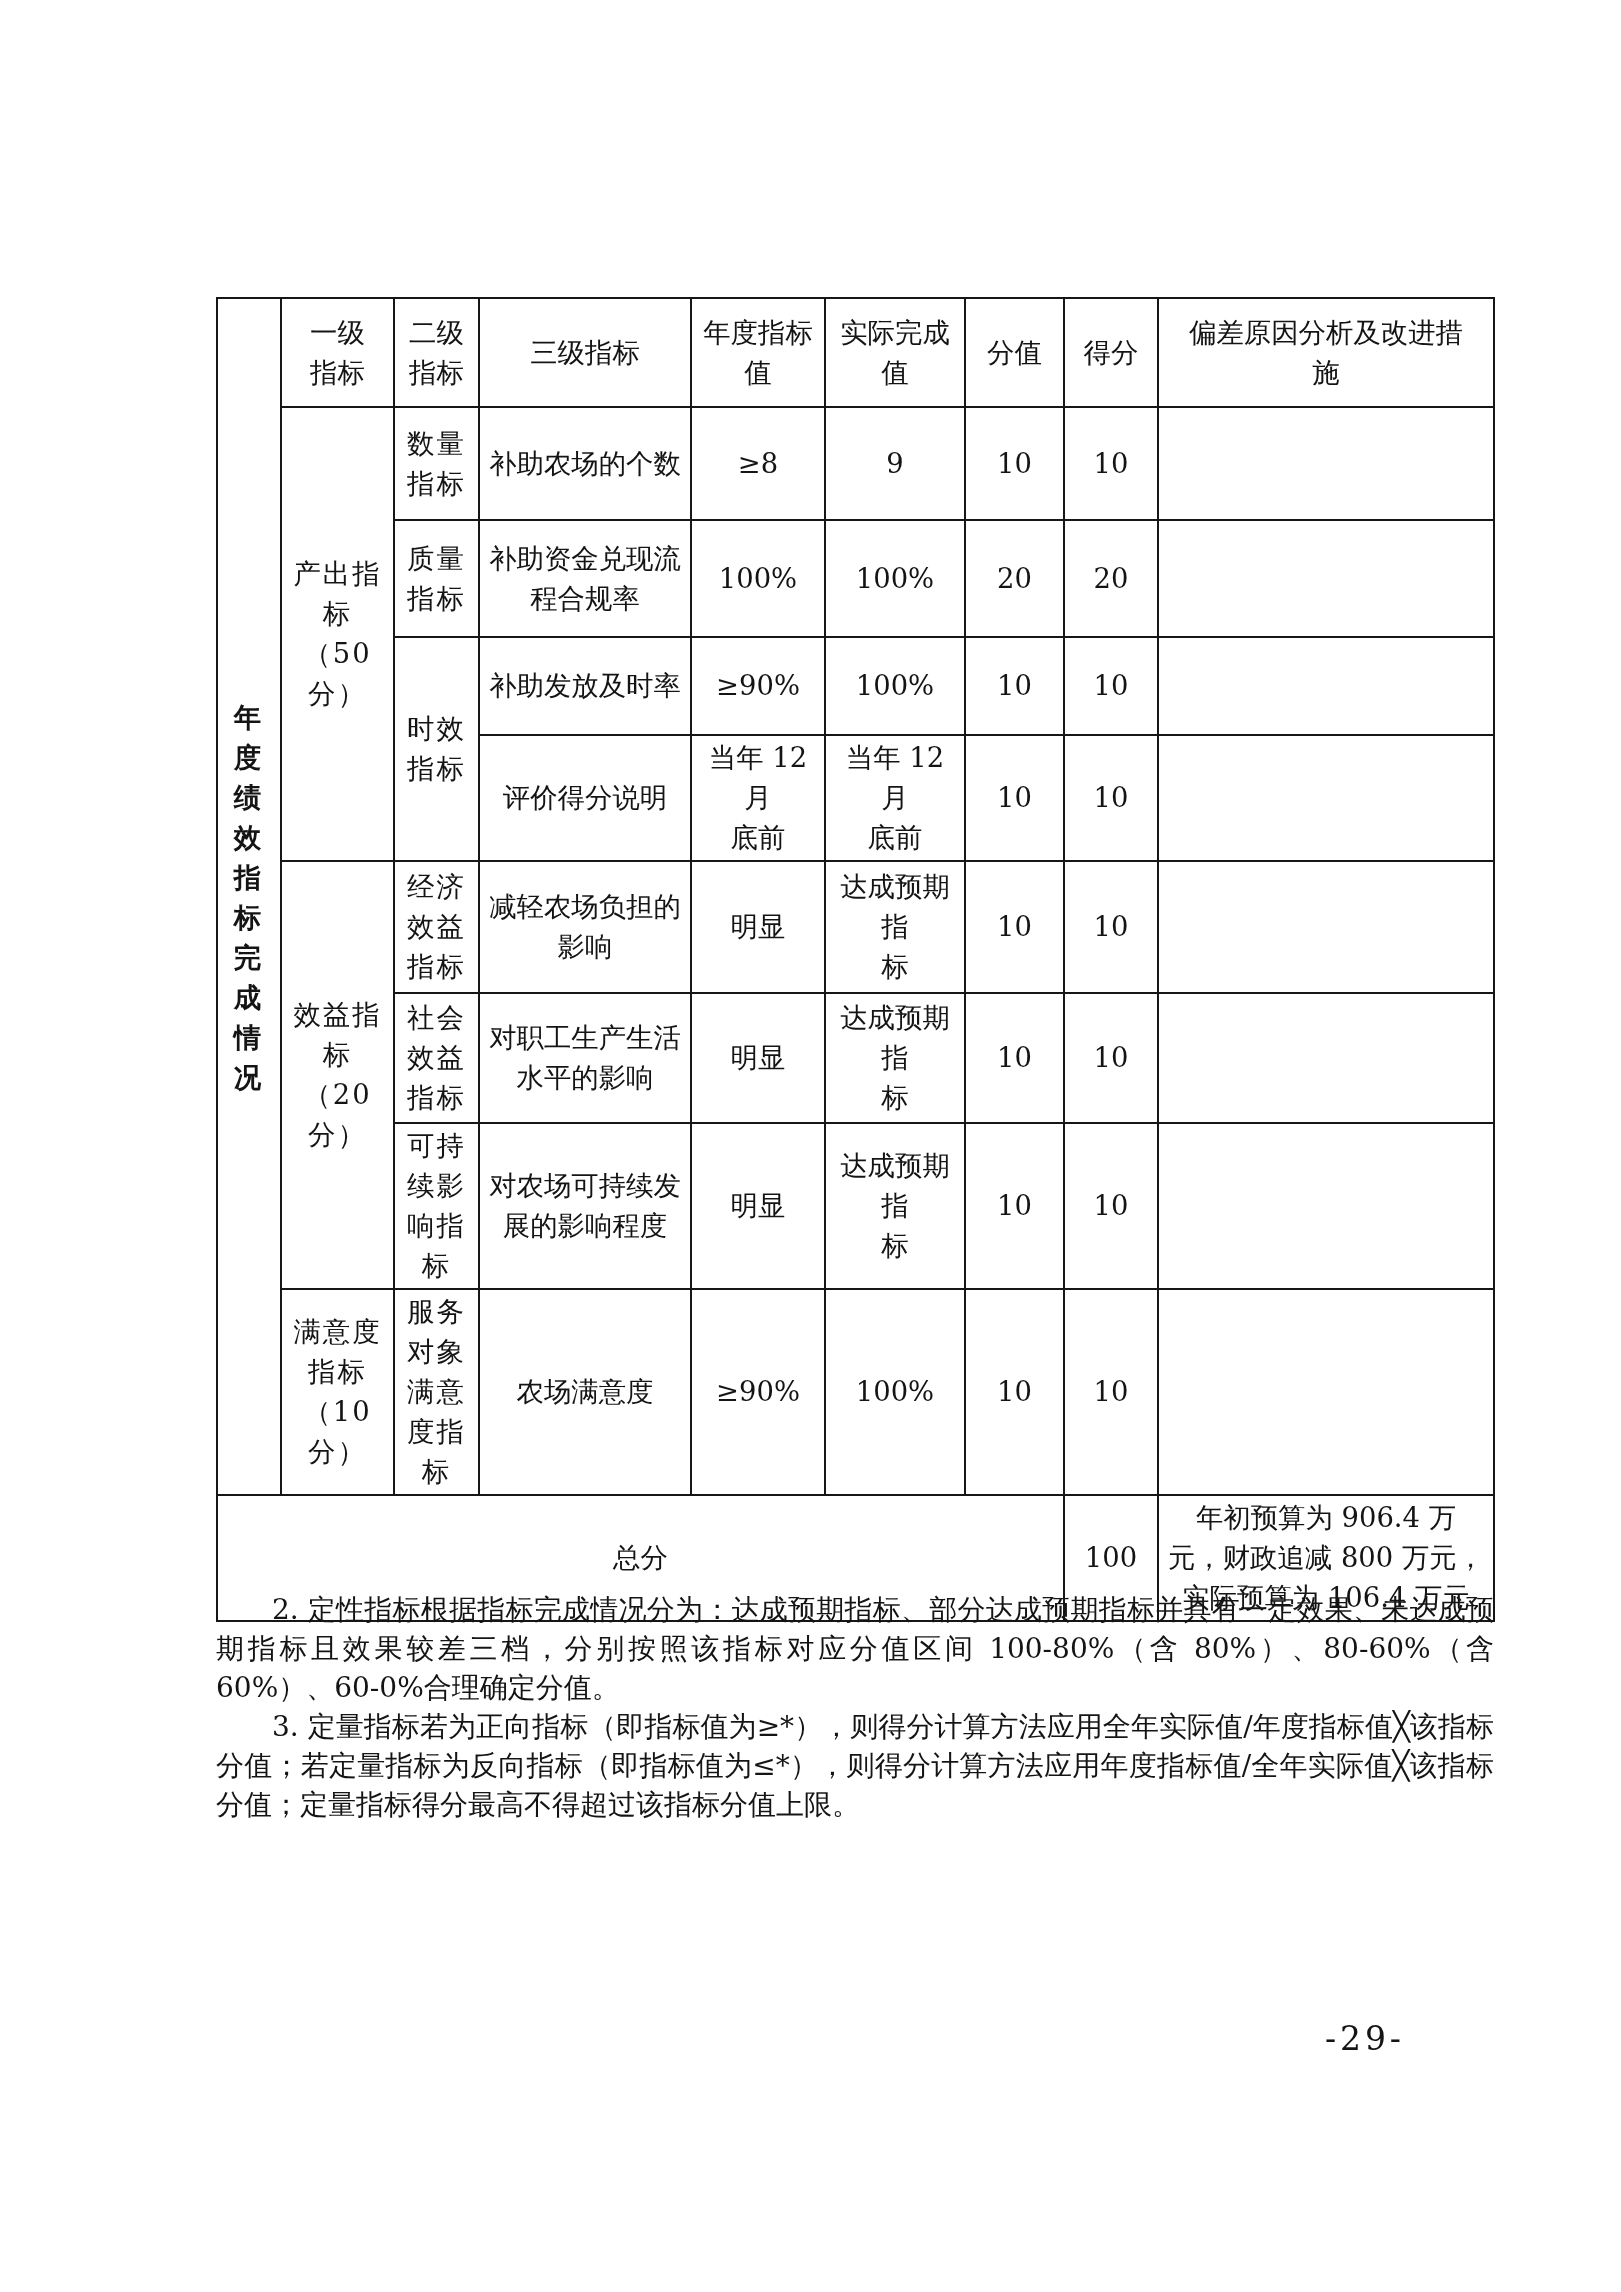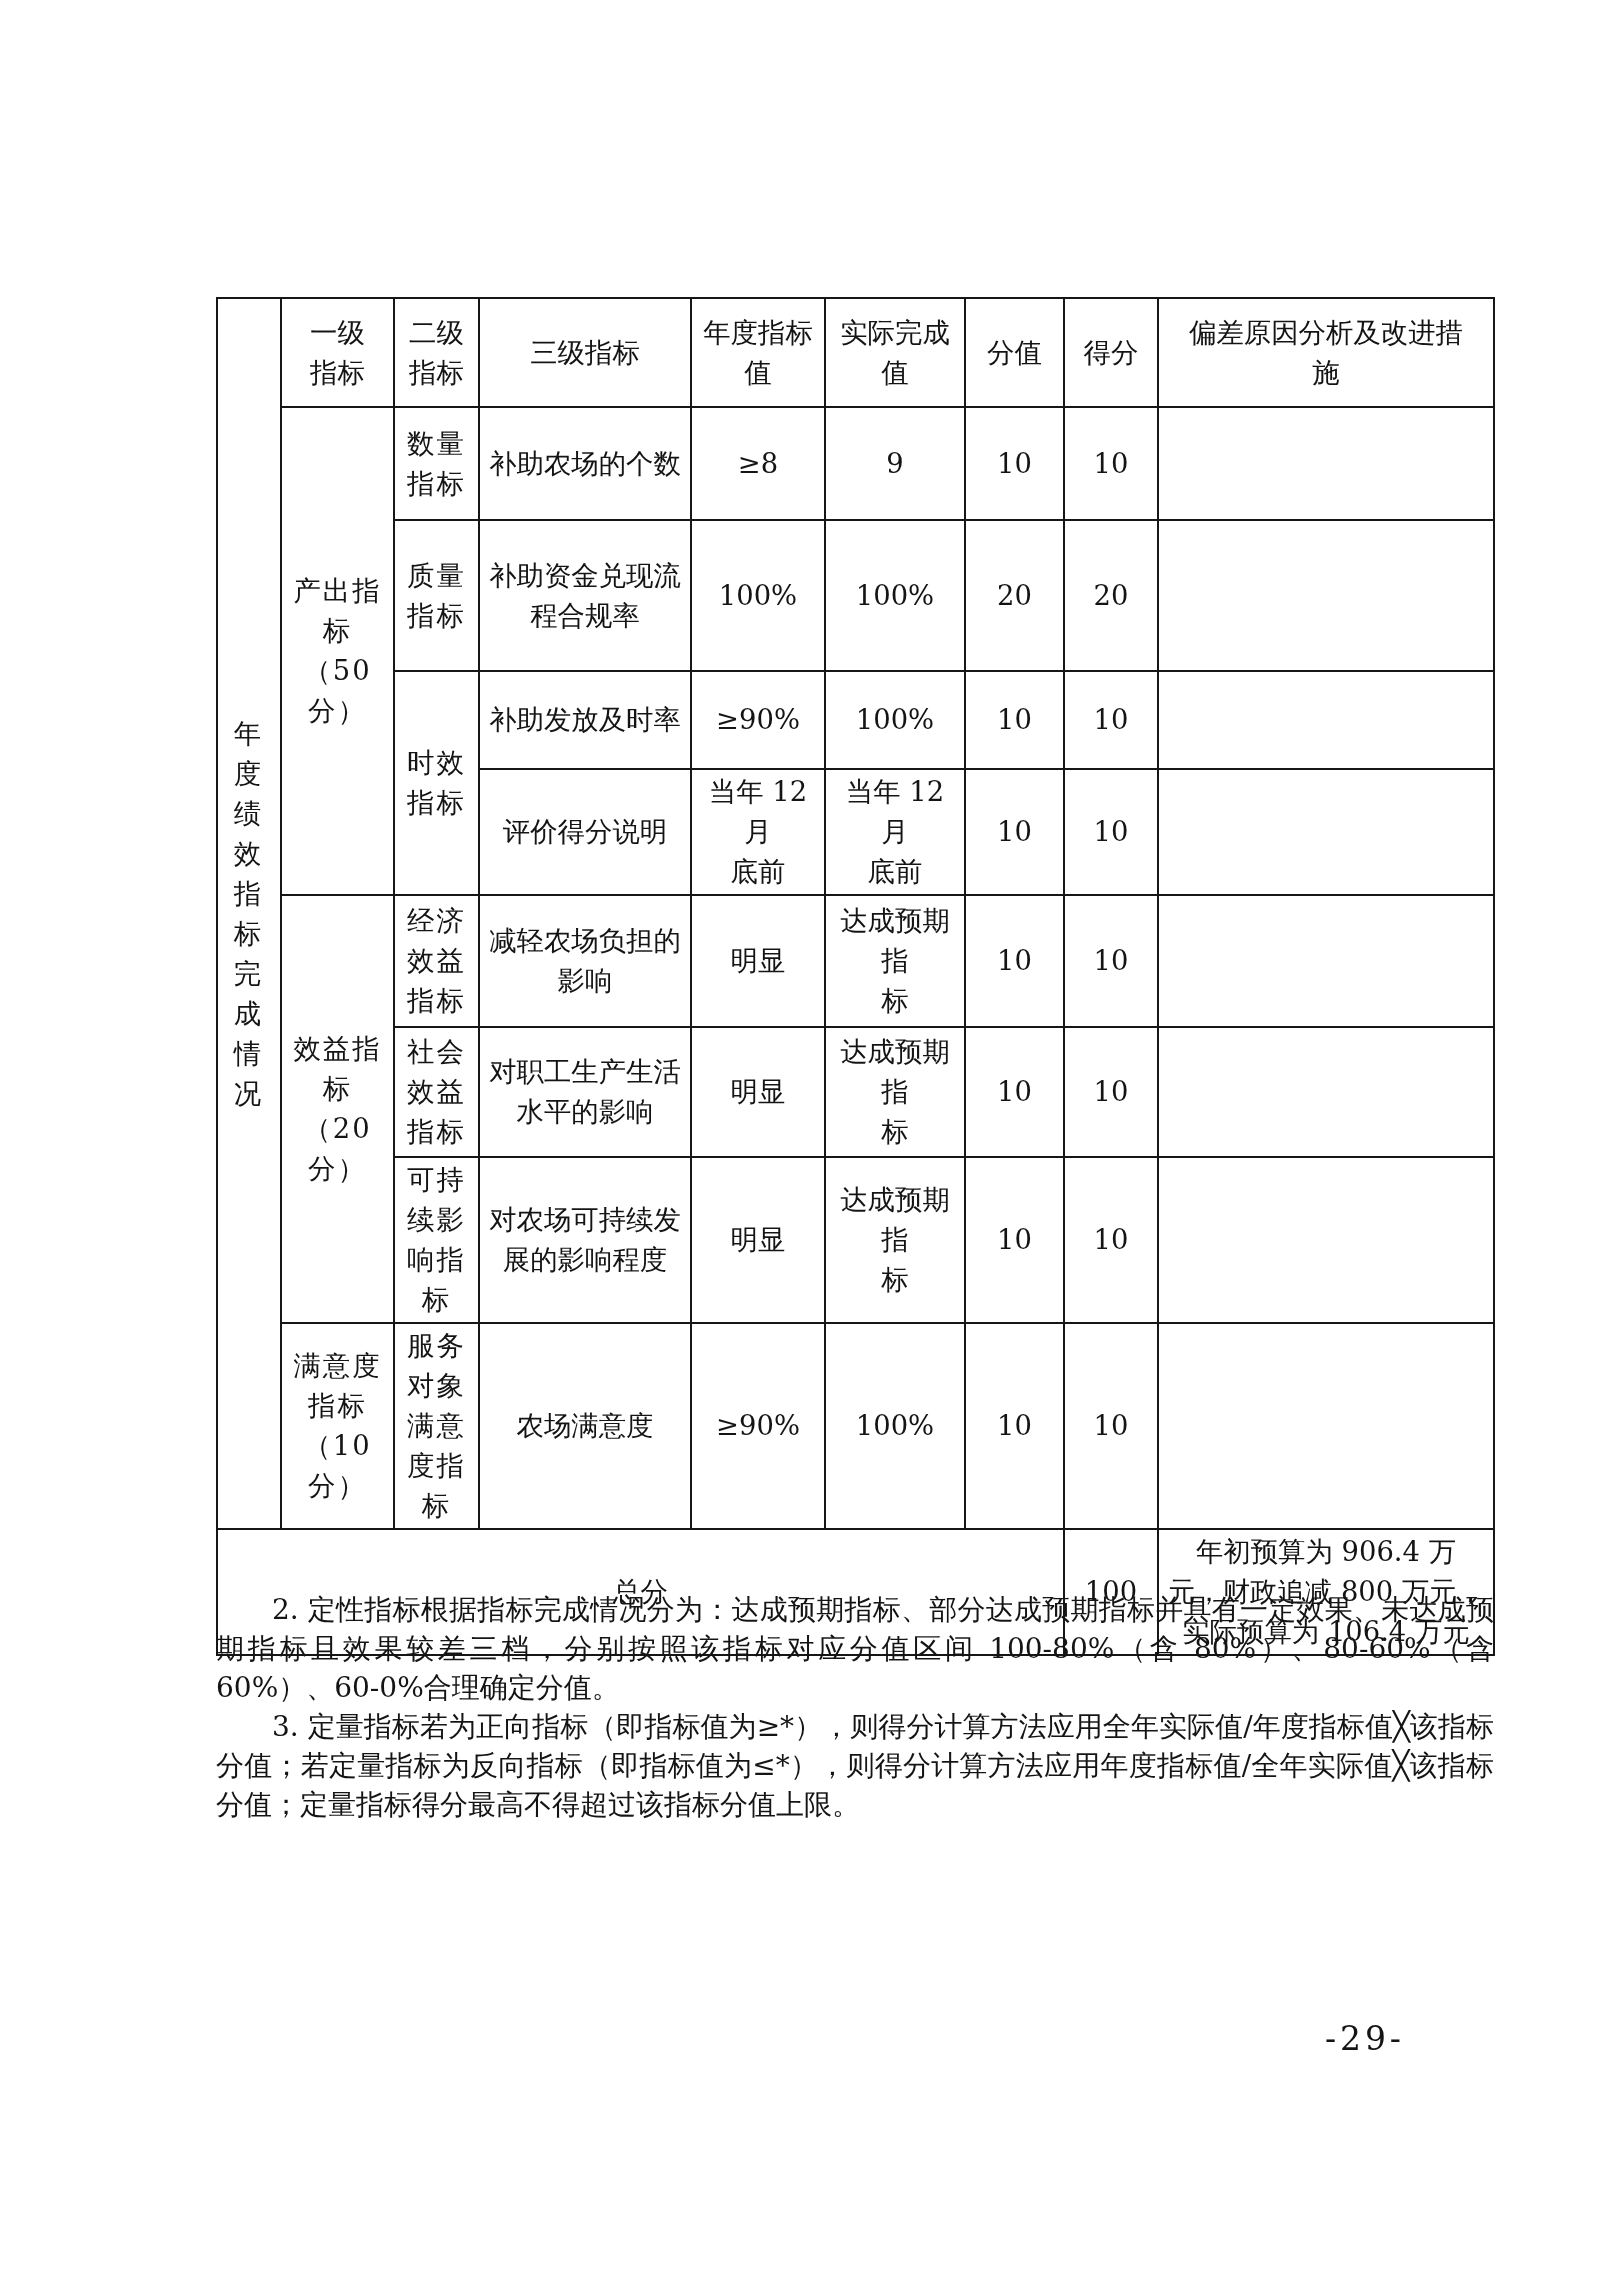--- a/index.html
+++ b/index.html
@@ -23,27 +23,27 @@
     border-top:2.9px solid #161616;
     border-bottom:2.9px solid #161616;
     text-align:center;
     vertical-align:middle;
     white-space:pre-line;
     font-size:27.4px;
     line-height:40px;
     padding:2px 2.9px;
     overflow:hidden;
   }
-  td.side{letter-spacing:2.9px;line-height:37px;}
+  td.side{letter-spacing:2.9px;line-height:37px;font-weight:bold;}
   td.grp{letter-spacing:2px;line-height:39px;}
   td.l2{letter-spacing:2px;line-height:39px;}
   td.remark{text-align:left;padding:2px 4.9px;line-height:41px;}
   tr.r-head{height:109px;}
   tr.r1{height:113px;}
-  tr.r2{height:151px;}
+  tr.r2{height:117px;}
   tr.r3{height:98px;}
   tr.r4{height:98px;}
   tr.r5{height:132px;}
   tr.r6{height:130px;}
   tr.r7{height:163px;}
   tr.r8{height:199px;}
   tr.r9{height:124px;}
   .notes{
     position:absolute;left:216px;top:1590px;width:1278px;
     font-size:28px;line-height:39px;

